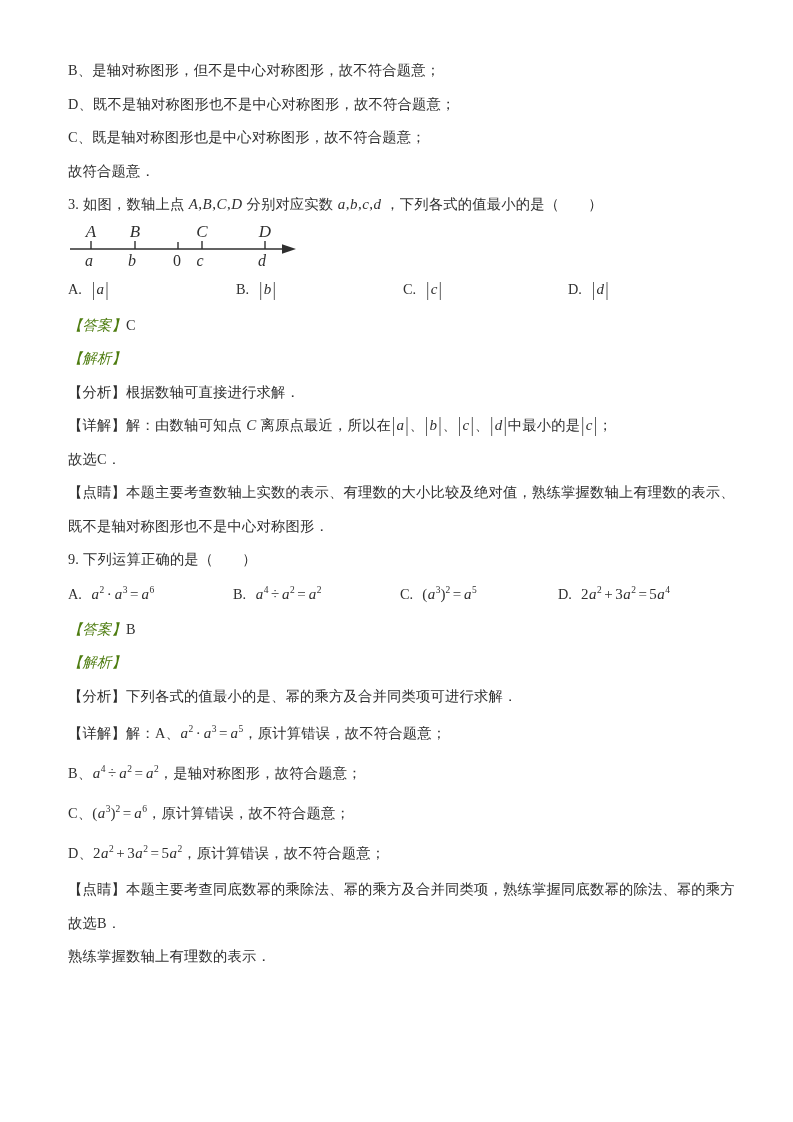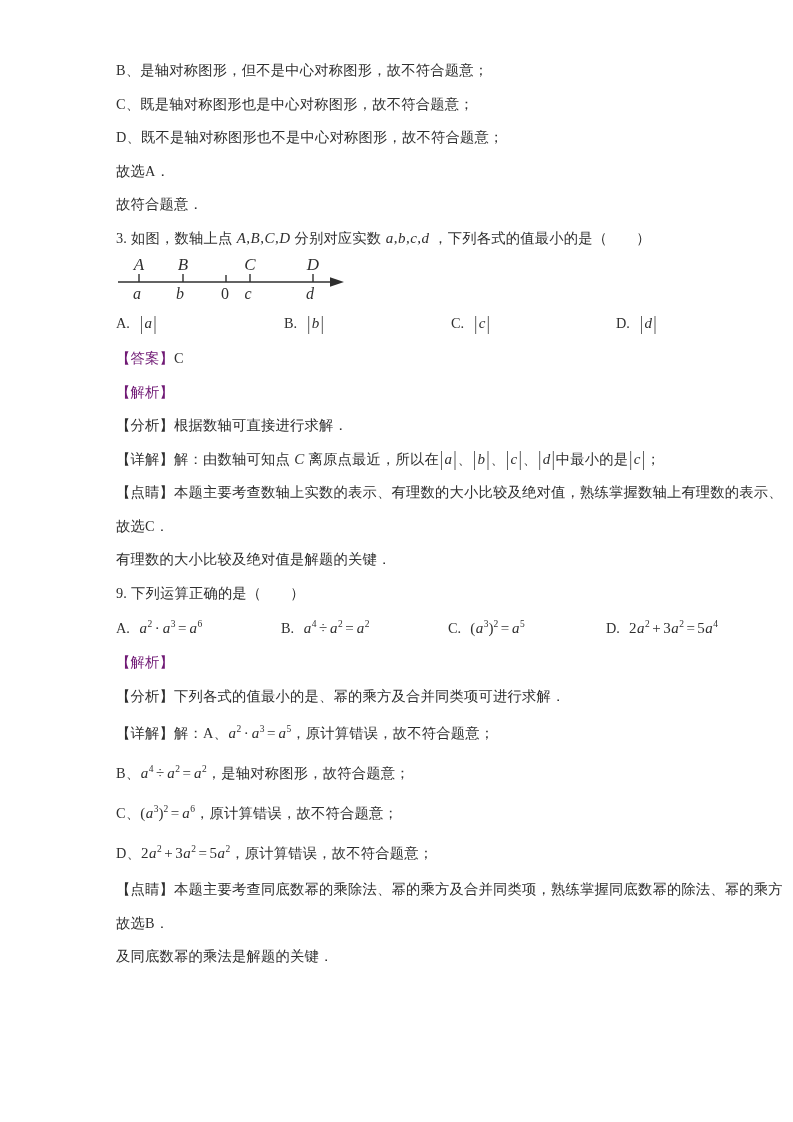--- a/index.html
+++ b/index.html
@@ -4,32 +4,32 @@
 <style>
   * { box-sizing: border-box; }
   html, body { margin: 0; padding: 0; }
   body {
     width: 793px; height: 1122px;
     background: #ffffff;
     color: #2f2f2f;
     font-family: "Liberation Serif", "DejaVu Serif", serif;
     overflow: hidden;
   }
-  .page { padding: 54px 66px 0 68px; margin-left: 48px; }
+  .page { padding: 54px 66px 0 68px; }
 
   .line {
     margin: 0;
     line-height: 33.5px;
     font-size: 14.3px;
     white-space: nowrap;
     letter-spacing: 0.2px;
   }
   .mline { line-height: 40px; font-family: Liberation Serif, serif; }
 
-  .blue { color: #701a75; }
+  .blue { color: #4d7c0f; font-style: italic; }
 
   
   .math { font-size: 15px; letter-spacing: 0; }
   .math .mvar { font-style: italic; padding: 0 0.5px; }
   .math .mop { padding: 0 2.5px; }
   .math .mbar { display: inline-block; transform: scaleY(1.35); padding: 0 1px; }
   .math sup { font-size: 9.5px; line-height: 0; }
 
   
   .options-row {
@@ -57,23 +57,22 @@
   .fig-top { font-size: 17px; font-style: italic; }
   .fig-bot { font-size: 16px; font-style: italic; }
   .fig-num { font-style: normal; }
 </style>
 </head>
 <body>
 
 <div class="page">
 
   <p class="line">B、是轴对称图形，但不是中心对称图形，故不符合题意；</p>
+  <p class="line">D、既不是轴对称图形也不是中心对称图形，故不符合题意；</p>
   <p class="line">C、既是轴对称图形也是中心对称图形，故不符合题意；</p>
-  <p class="line">D、既不是轴对称图形也不是中心对称图形，故不符合题意；</p>
-  <p class="line">故选A．</p>
   <p class="line">故符合题意．</p>
 
   <p class="line"><span>3. 如图，数轴上点 </span><span class="math"><span class="mvar">A</span><span>,</span><span class="mvar">B</span><span>,</span><span class="mvar">C</span><span>,</span><span class="mvar">D</span></span><span> 分别对应实数 </span><span class="math"><span class="mvar">a</span><span>,</span><span class="mvar">b</span><span>,</span><span class="mvar">c</span><span>,</span><span class="mvar">d</span></span><span> ，下列各式的值最小的是（　　）</span></p>
 
   <div class="figure">
     <svg width="250" height="50" viewBox="0 0 250 50">
       <line class="axis-line" x1="2" y1="28" x2="216" y2="28"></line>
       <polygon class="arrow-head" points="214,23.2 228,28 214,32.8"></polygon>
       <line class="tick" x1="23" y1="20" x2="23" y2="28"></line>
       <line class="tick" x1="67" y1="20" x2="67" y2="28"></line>
@@ -112,23 +111,23 @@
   </div>
 
   <p class="line">
     <span class="blue">【答案】</span><span>C</span>
   </p>
   <p class="line">
     <span class="blue">【解析】</span>
   </p>
   <p class="line">【分析】根据数轴可直接进行求解．</p>
   <p class="line"><span>【详解】解：由数轴可知点 </span><span class="math"><span class="mvar">C</span></span><span> 离原点最近，所以在</span><span class="math"><span class="mbar">|</span><span class="mvar">a</span><span class="mbar">|</span></span><span>、</span><span class="math"><span class="mbar">|</span><span class="mvar">b</span><span class="mbar">|</span></span><span>、</span><span class="math"><span class="mbar">|</span><span class="mvar">c</span><span class="mbar">|</span></span><span>、</span><span class="math"><span class="mbar">|</span><span class="mvar">d</span><span class="mbar">|</span></span><span>中最小的是</span><span class="math"><span class="mbar">|</span><span class="mvar">c</span><span class="mbar">|</span></span><span>；</span></p>
+  <p class="line">故选C．</p>
   <p class="line">【点睛】本题主要考查数轴上实数的表示、有理数的大小比较及绝对值，熟练掌握数轴上有理数的表示、</p>
-  <p class="line">故选C．</p>
-  <p class="line">有理数的大小比较及绝对值是解题的关键．</p>
+  <p class="line">既不是轴对称图形也不是中心对称图形．</p>
 
   <p class="line">9. 下列运算正确的是（　　）</p>
 
   <div class="options-row q4opts">
     <span class="opt">
       <span class="opt-letter">A.</span>
       <span class="math"><span class="mvar">a</span><sup>2</sup><span class="mop">·</span><span class="mvar">a</span><sup>3</sup><span class="mop">=</span><span class="mvar">a</span><sup>6</sup></span>
     </span>
     <span class="opt">
       <span class="opt-letter">B.</span>
@@ -138,24 +137,27 @@
       <span class="opt-letter">C.</span>
       <span class="math"><span>(</span><span class="mvar">a</span><sup>3</sup><span>)</span><sup>2</sup><span class="mop">=</span><span class="mvar">a</span><sup>5</sup></span>
     </span>
     <span class="opt">
       <span class="opt-letter">D.</span>
       <span class="math"><span>2</span><span class="mvar">a</span><sup>2</sup><span class="mop">+</span><span>3</span><span class="mvar">a</span><sup>2</sup><span class="mop">=</span><span>5</span><span class="mvar">a</span><sup>4</sup></span>
     </span>
   </div>
 
   <p class="line">
+    <span class="blue">【答案】</span><span>B</span>
+  </p>
+  <p class="line">
     <span class="blue">【解析】</span>
   </p>
   <p class="line">【分析】下列各式的值最小的是、幂的乘方及合并同类项可进行求解．</p>
   <p class="line mline"><span>【详解】解：A、</span><span class="math"><span class="mvar">a</span><sup>2</sup><span class="mop">·</span><span class="mvar">a</span><sup>3</sup><span class="mop">=</span><span class="mvar">a</span><sup>5</sup></span><span>，原计算错误，故不符合题意；</span></p>
   <p class="line mline"><span>B、</span><span class="math"><span class="mvar">a</span><sup>4</sup><span class="mop">÷</span><span class="mvar">a</span><sup>2</sup><span class="mop">=</span><span class="mvar">a</span><sup>2</sup></span><span>，是轴对称图形，故符合题意；</span></p>
   <p class="line mline"><span>C、</span><span class="math"><span>(</span><span class="mvar">a</span><sup>3</sup><span>)</span><sup>2</sup><span class="mop">=</span><span class="mvar">a</span><sup>6</sup></span><span>，原计算错误，故不符合题意；</span></p>
   <p class="line mline"><span>D、</span><span class="math"><span>2</span><span class="mvar">a</span><sup>2</sup><span class="mop">+</span><span>3</span><span class="mvar">a</span><sup>2</sup><span class="mop">=</span><span>5</span><span class="mvar">a</span><sup>2</sup></span><span>，原计算错误，故不符合题意；</span></p>
   <p class="line">【点睛】本题主要考查同底数幂的乘除法、幂的乘方及合并同类项，熟练掌握同底数幂的除法、幂的乘方</p>
   <p class="line">故选B．</p>
-  <p class="line">及同底数幂的乘法是解题的关键．</p>
+  <p class="line">熟练掌握数轴上有理数的表示．</p>
 
 </div>
 
 </body></html>

